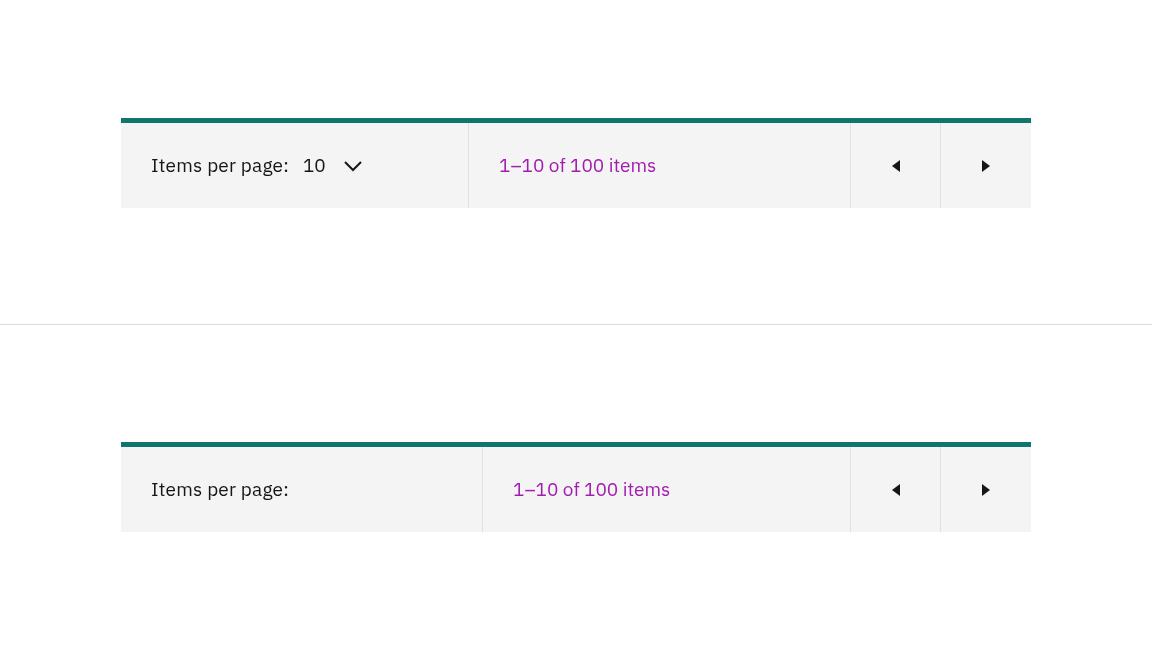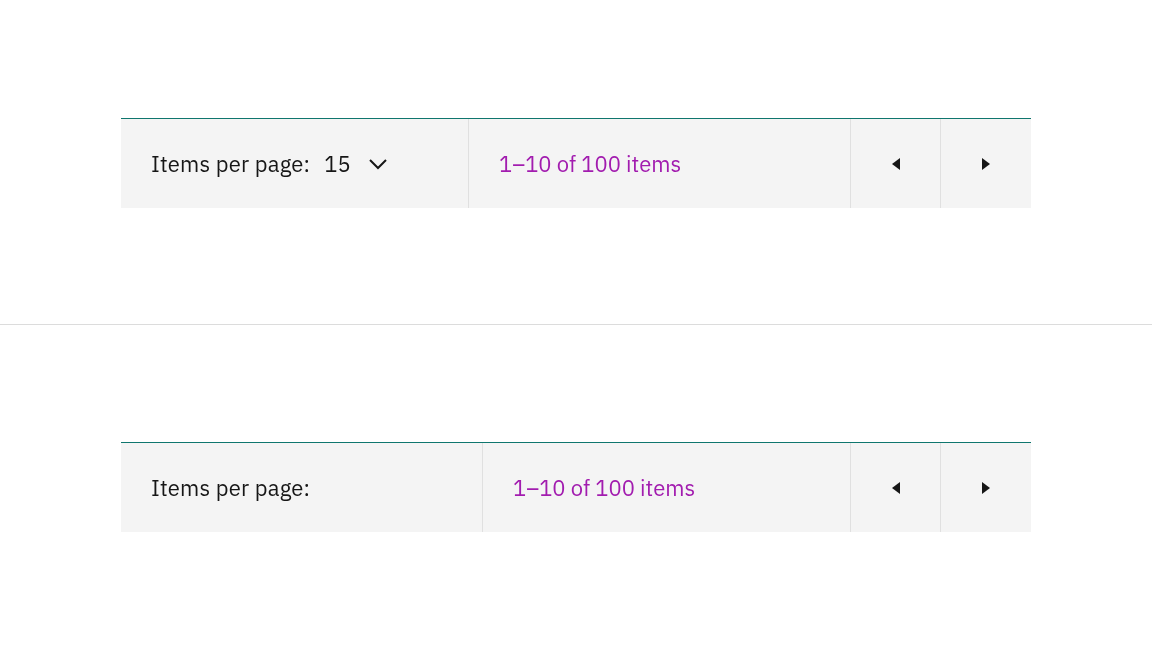--- a/index.html
+++ b/index.html
@@ -21,24 +21,24 @@
     right: 0;
     height: 1px;
     background: #dcdcdc;
   }
   .pagination {
     position: absolute;
     left: 121px;
     width: 910px;
     height: 90px;
     background: #f4f4f4;
-    border-top: 1px solid #0f766e;
+    border-top: 5px solid #0f766e;
     display: flex;
     align-items: stretch;
-    font-size: 22px;
+    font-size: 19px;
     line-height: 1;
   }
   .segment {
     display: flex;
     align-items: center;
     border-right: 1px solid #e0e0e0;
   }
   .segment.last { border-right: none; }
   .left {
     flex: 0 0 auto;
@@ -95,21 +95,21 @@
 <body>
 
 <div class="canvas">
 
   <div class="pagination" style="top:118px;">
 
     <div class="segment left" style="width:348px;">
       <span class="items-label">Items per page:</span>
 
       <span class="page-size-select">
-        <span class="page-size-value">15</span>
+        <span class="page-size-value">10</span>
         <span class="chev">
           <svg width="18" height="12" viewBox="0 0 18 12">
             <polyline points="1,2 9,10 17,2" fill="none" stroke="#161616" stroke-width="2"></polyline>
           </svg>
         </span>
       </span>
     </div>
 
     <div class="segment mid">
       <span class="range-text">1–10 of 100 items</span>

